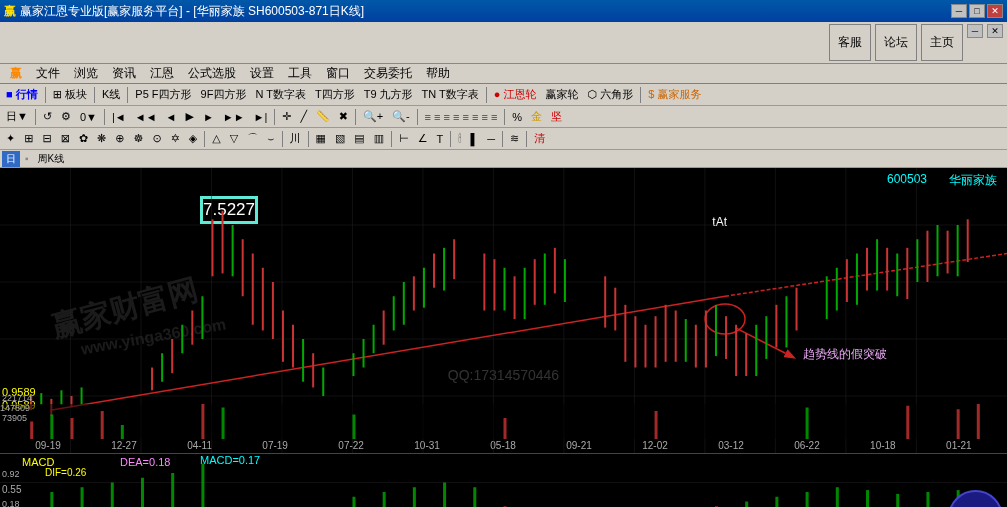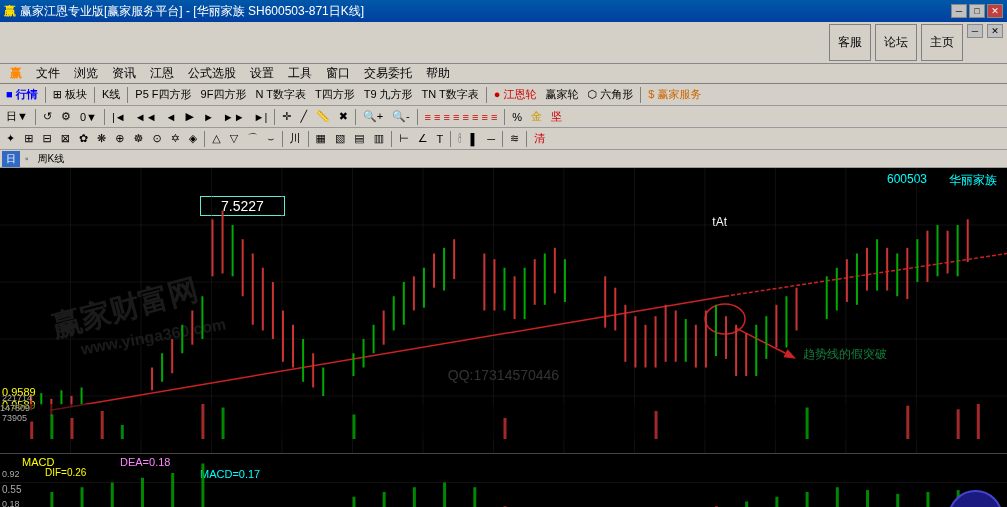--- a/index.html
+++ b/index.html
@@ -302,29 +302,44 @@
     <div class="watermark" style="top:120px; left:50px; font-size:30px; color:rgba(180,180,180,0.15);">
       赢家财富网
     </div>
     <div class="watermark" style="top:160px; left:80px; font-size:16px; color:rgba(180,180,180,0.15); transform:rotate(-10deg);">
       www.yinga360.com
     </div>
 
     <div class="chart-label" style="top:4px; right:80px; color:#00ffff; font-size:12px;">600503</div>
     <div class="chart-label" style="top:4px; right:10px; color:#00ffff; font-size:12px;">华丽家族</div>
 
-    <div class="chart-label" style="top:28px; left:200px; color:#ffffff; font-size:14px; border:1px solid #5eead4; padding:1px 20px; background:rgba(0,0,0,0.5);">7.5227</div>
+    <div class="chart-label" style="top:28px; left:200px; color:#ffffff; font-size:17px; border:3px solid #5eead4; padding:1px 0; background:rgba(0,0,0,0.5);">7.5227</div>
 
     <div class="chart-label" style="bottom:55px; left:2px; color:#ffff00; font-size:11px;">0.9589</div>
     <div class="chart-label" style="bottom:42px; left:2px; color:#ffff00; font-size:11px;">0.9589</div>
 
+    <div style="position:absolute; bottom:2px; left:0; right:0; display:flex; justify-content:space-around; padding:0 10px;">
+      <span class="chart-label" style="position:relative; color:#aaa; font-size:10px;">09-19</span>
+      <span class="chart-label" style="position:relative; color:#aaa; font-size:10px;">12-27</span>
+      <span class="chart-label" style="position:relative; color:#aaa; font-size:10px;">04-11</span>
+      <span class="chart-label" style="position:relative; color:#aaa; font-size:10px;">07-19</span>
+      <span class="chart-label" style="position:relative; color:#aaa; font-size:10px;">07-22</span>
+      <span class="chart-label" style="position:relative; color:#aaa; font-size:10px;">10-31</span>
+      <span class="chart-label" style="position:relative; color:#aaa; font-size:10px;">05-18</span>
+      <span class="chart-label" style="position:relative; color:#aaa; font-size:10px;">09-21</span>
+      <span class="chart-label" style="position:relative; color:#aaa; font-size:10px;">12-02</span>
+      <span class="chart-label" style="position:relative; color:#aaa; font-size:10px;">03-12</span>
+      <span class="chart-label" style="position:relative; color:#aaa; font-size:10px;">06-22</span>
+      <span class="chart-label" style="position:relative; color:#aaa; font-size:10px;">10-18</span>
+      <span class="chart-label" style="position:relative; color:#aaa; font-size:10px;">01-21</span>
+    </div>
 
     <div class="chart-label" style="top:47px; right:280px; color:#ffffff; font-size:12px;">tAt</div>
 
-    <div class="annotation" style="bottom:90px; right:120px; color:#15803d; font-size:12px;">趋势线的假突破</div>
+    <div class="annotation" style="bottom:90px; right:120px; color:#f0abfc; font-size:12px;">趋势线的假突破</div>
 
     <div class="chart-label" style="bottom:70px; left:50%; transform:translateX(-50%); color:rgba(200,200,200,0.25); font-size:14px;">QQ:17314570446</div>
 
     <svg id="chart-svg" width="100%" height="100%" style="position:absolute;top:0;left:0;">
 
       <line x1="0" y1="20%" x2="100%" y2="20%" stroke="#222" stroke-width="0.5"></line>
       <line x1="0" y1="40%" x2="100%" y2="40%" stroke="#222" stroke-width="0.5"></line>
       <line x1="0" y1="60%" x2="100%" y2="60%" stroke="#222" stroke-width="0.5"></line>
       <line x1="0" y1="80%" x2="100%" y2="80%" stroke="#222" stroke-width="0.5"></line>
 
@@ -467,21 +482,21 @@
     <div style="position:absolute; bottom:50px; left:2px; color:#aaa; font-size:9px;">221714</div>
     <div style="position:absolute; bottom:40px; left:0; color:#aaa; font-size:9px;">147809</div>
     <div style="position:absolute; bottom:30px; left:2px; color:#aaa; font-size:9px;">73905</div>
   </div>
 
   <div id="macd-area" style="flex: 1; min-height:80px; position:relative; background:#000; border-top:1px solid #444;">
 
     <div style="position:absolute; top:2px; left:2px; color:#ffff00; font-size:11px;padding-left:20px;">MACD</div>
     <div style="position:absolute; top:13px; left:45px; color:#ffff00; font-size:10px;">DIF=0.26</div>
     <div style="position:absolute; top:2px; left:120px; color:#ff88ff; font-size:11px;">DEA=0.18</div>
-    <div style="position:absolute; top:14px; left:200px; color:#00ffff; font-size:11px;">MACD=0.17</div>
+    <div style="position:absolute; top:0; left:200px; color:#00ffff; font-size:11px;">MACD=0.17</div>
 
     <div style="position:absolute; top:15px; left:2px; color:#aaa; font-size:9px;">0.92</div>
     <div style="position:absolute; top:30px; left:2px; color:#aaa; font-size:10px;">0.55</div>
     <div style="position:absolute; top:45px; left:2px; color:#aaa; font-size:9px;">0.18</div>
     <div style="position:absolute; top:60px; left:2px; color:#aaa; font-size:9px;">-0.20</div>
 
     <svg width="100%" height="100%" style="position:absolute;top:0;left:0;">
 
       <line x1="0" y1="60%" x2="100%" y2="60%" stroke="#444" stroke-width="0.5"></line>
 

